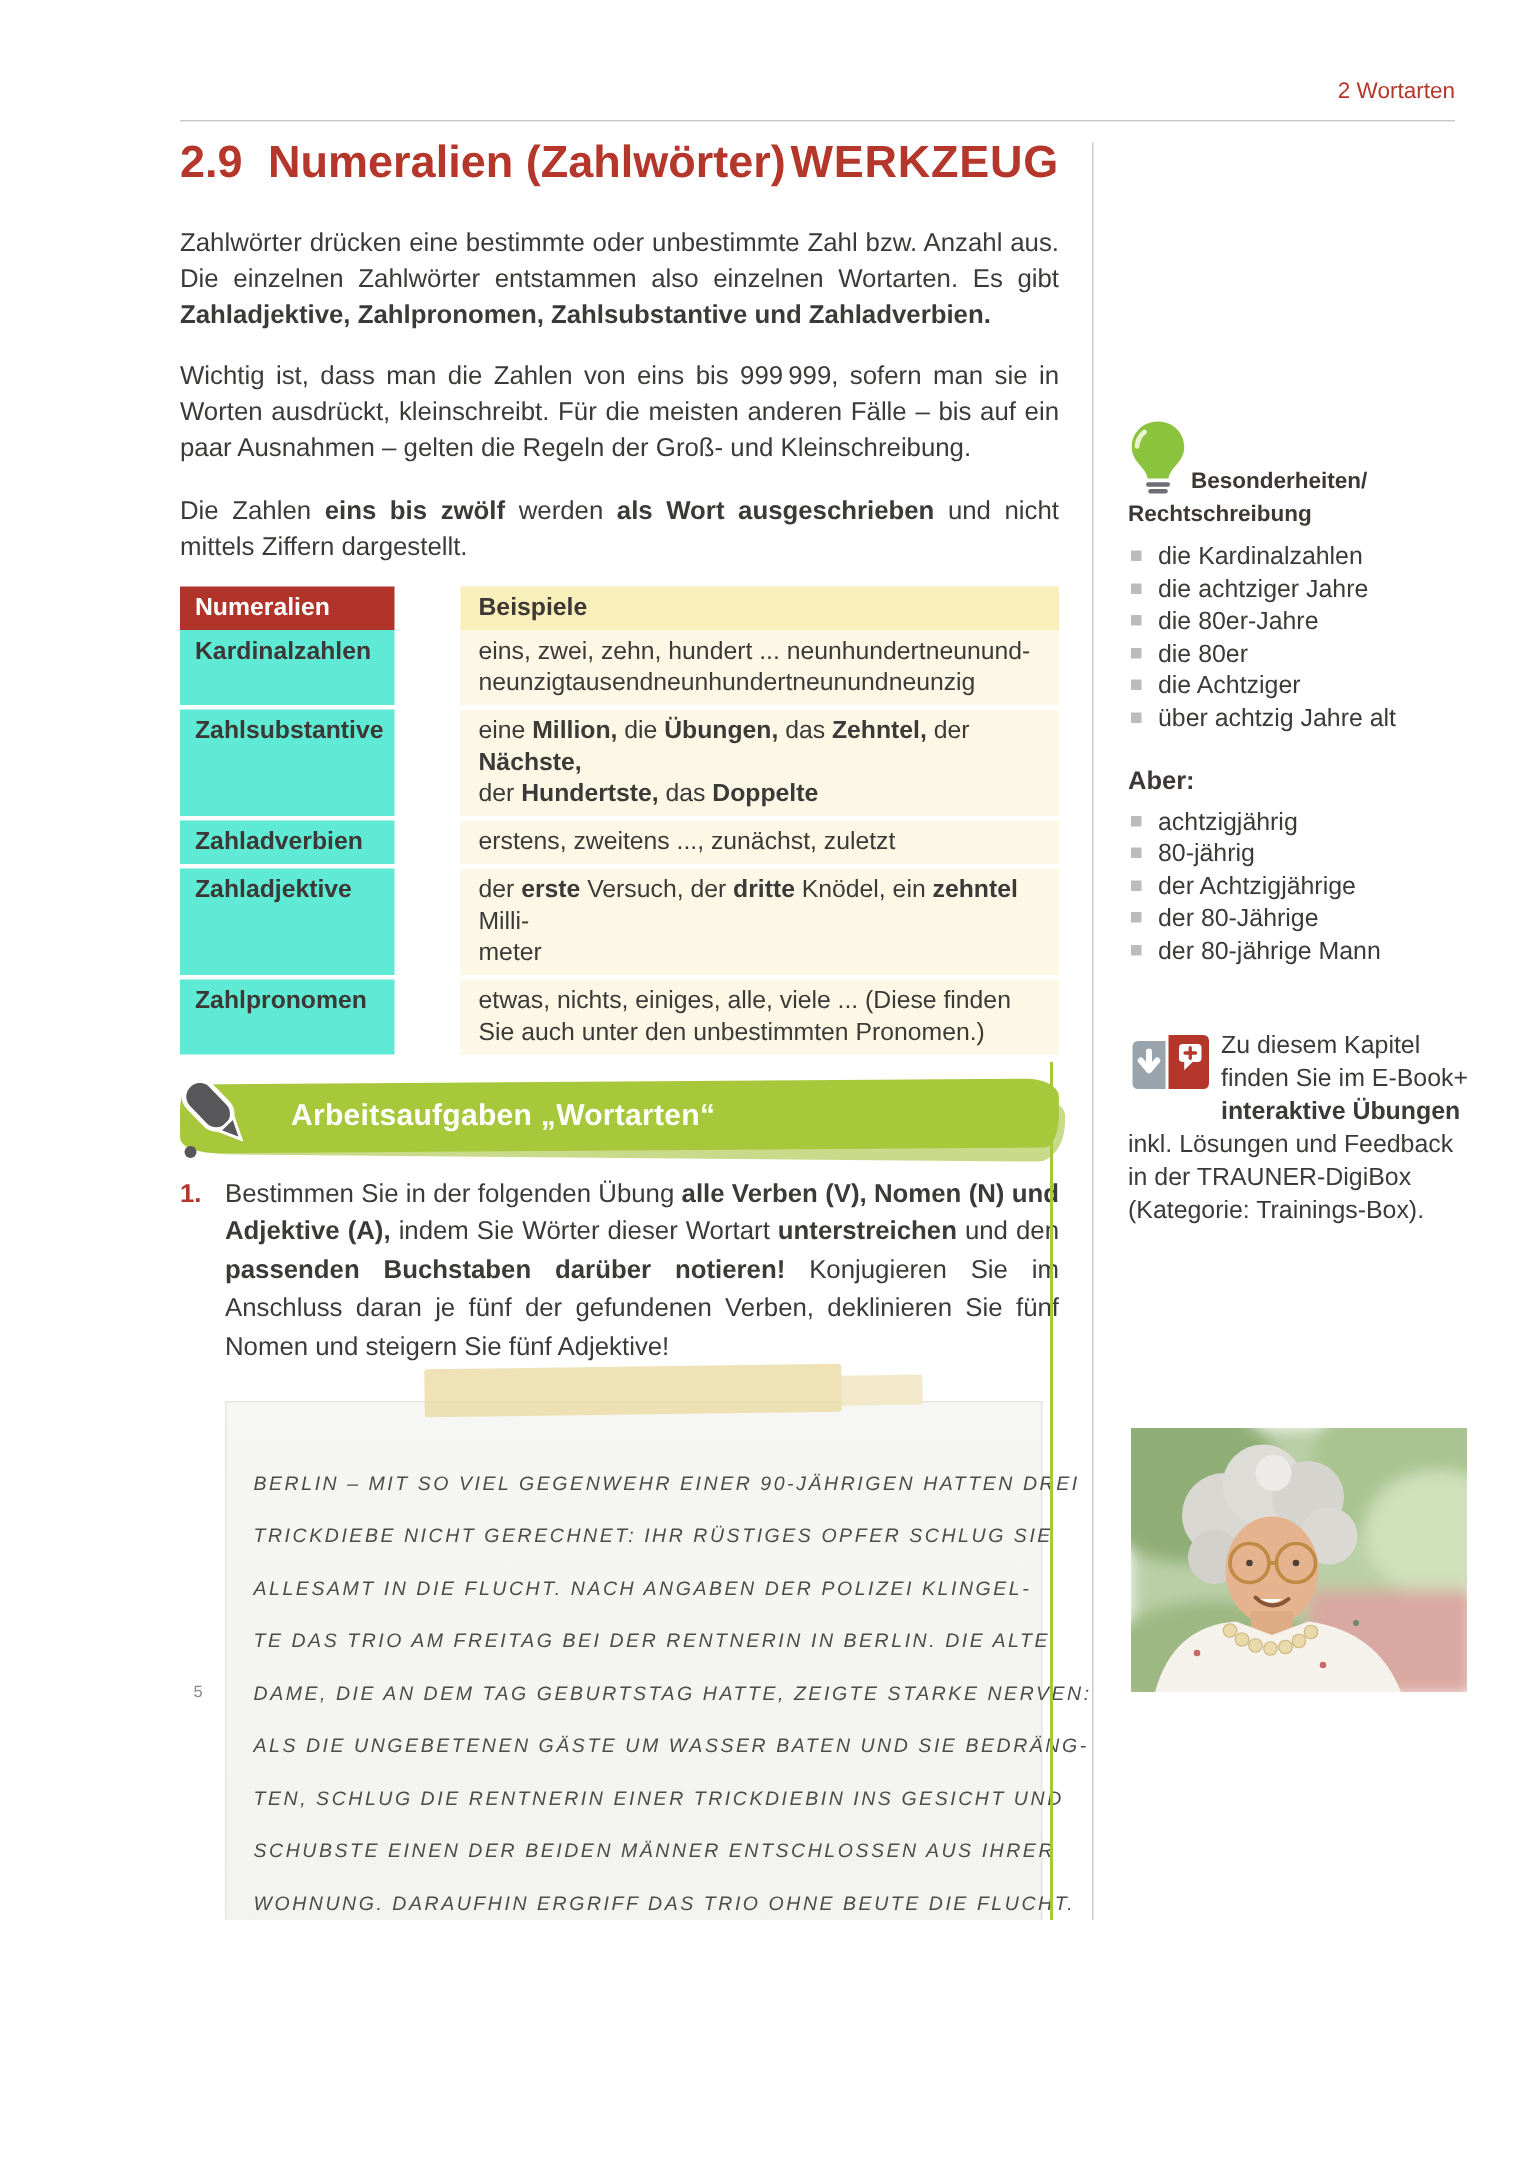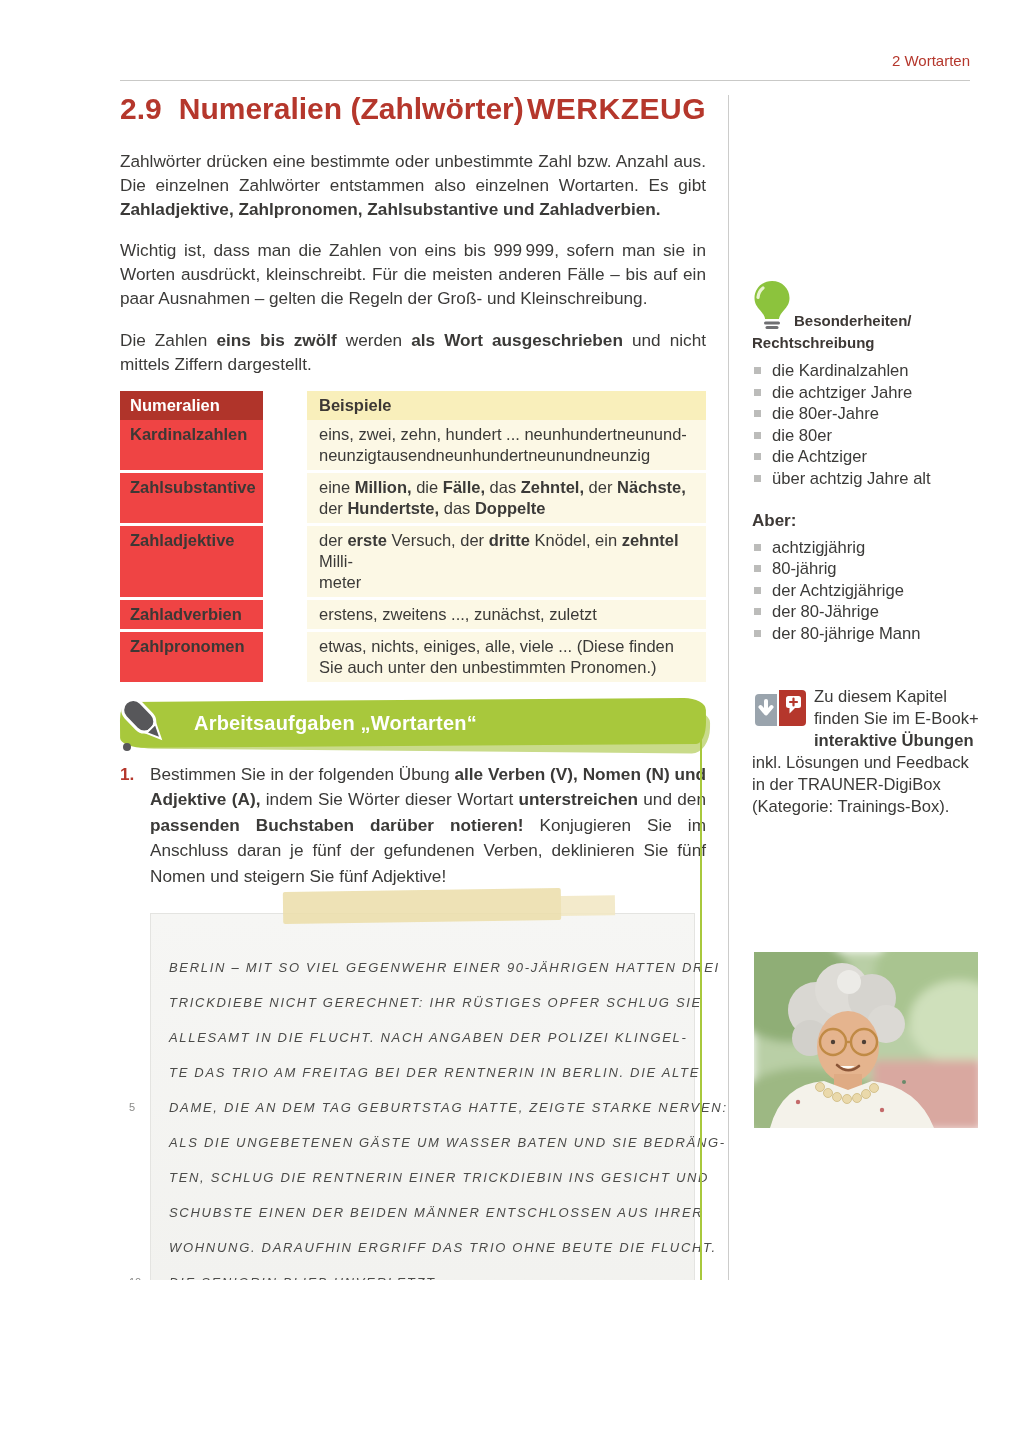--- a/index.html
+++ b/index.html
@@ -22,21 +22,21 @@
   .heading .right { margin-left:auto; letter-spacing:0.5px; }
 
   .para { font-size:17.2px; line-height:1.385; text-align:justify; margin-top:22px; }
   .para:first-of-type { margin-top:24px; }
   .para + .para { margin-top:18px; }
 
   
   .ntable { margin-top:14px; font-size:16.5px; }
   .trow { display:flex; margin-top:3px;gap:40px; }
   .trow:first-child { margin-top:0; }
-  .lcell { width:143px; flex:none; background:#ef4444; font-weight:bold; color:#3d3835;
+  .lcell { width:143px; flex:none; background:#5eead4; font-weight:bold; color:#3d3835;
            padding:4px 6px 4px 10px; margin-right:4px; line-height:21px; }
   .rcell { flex:1; background:#fcf8e5; padding:4px 8px 4px 12px; line-height:21px; }
   .theader .lcell { background:#b0342a; color:#ffffff; }
   .theader .rcell { background:#f9efbb; font-weight:bold; color:#3d3835; }
 
   
   .banner { position:relative; margin-top:18px; height:46px; }
   .brush2 { position:absolute; left:4px; right:-4px; top:6px; bottom:-5px; background:#c9db8a;
             border-radius:14px 30px 18px 30px / 22px 14px 26px 12px; transform:rotate(0.5deg); }
   .brush  { position:absolute; inset:0; background:#a8c83c;
@@ -113,29 +113,29 @@
         <div class="lcell">Numeralien</div>
         <div class="rcell">Beispiele</div>
       </div>
       <div>
           <div class="trow">
             <div class="lcell">Kardinalzahlen</div>
             <div class="rcell"><span>eins, zwei, zehn, hundert ... neunhundertneunund-</span><br><span>neunzigtausendneunhundertneunundneunzig</span></div>
           </div>
           <div class="trow">
             <div class="lcell">Zahlsubstantive</div>
-            <div class="rcell"><span>eine </span><b>Million,</b><span> die </span><b>Fälle,</b><span> das </span><b>Zehntel,</b><span> der </span><b>Nächste,</b><br><span>der </span><b>Hundertste,</b><span> das </span><b>Doppelte</b></div>
+            <div class="rcell"><span>eine </span><b>Million,</b><span> die </span><b>Übungen,</b><span> das </span><b>Zehntel,</b><span> der </span><b>Nächste,</b><br><span>der </span><b>Hundertste,</b><span> das </span><b>Doppelte</b></div>
+          </div>
+          <div class="trow">
+            <div class="lcell">Zahladverbien</div>
+            <div class="rcell"><span>erstens, zweitens ..., zunächst, zuletzt</span></div>
           </div>
           <div class="trow">
             <div class="lcell">Zahladjektive</div>
             <div class="rcell"><span>der </span><b>erste</b><span> Versuch, der </span><b>dritte</b><span> Knödel, ein </span><b>zehntel</b><span> Milli-</span><br><span>meter</span></div>
-          </div>
-          <div class="trow">
-            <div class="lcell">Zahladverbien</div>
-            <div class="rcell"><span>erstens, zweitens ..., zunächst, zuletzt</span></div>
           </div>
           <div class="trow">
             <div class="lcell">Zahlpronomen</div>
             <div class="rcell"><span>etwas, nichts, einiges, alle, viele ... (Diese finden Sie auch unter den unbestimmten Pronomen.)</span></div>
           </div>
         </div>
     </div>
 
     <div class="banner">
       <div class="brush2"></div>

